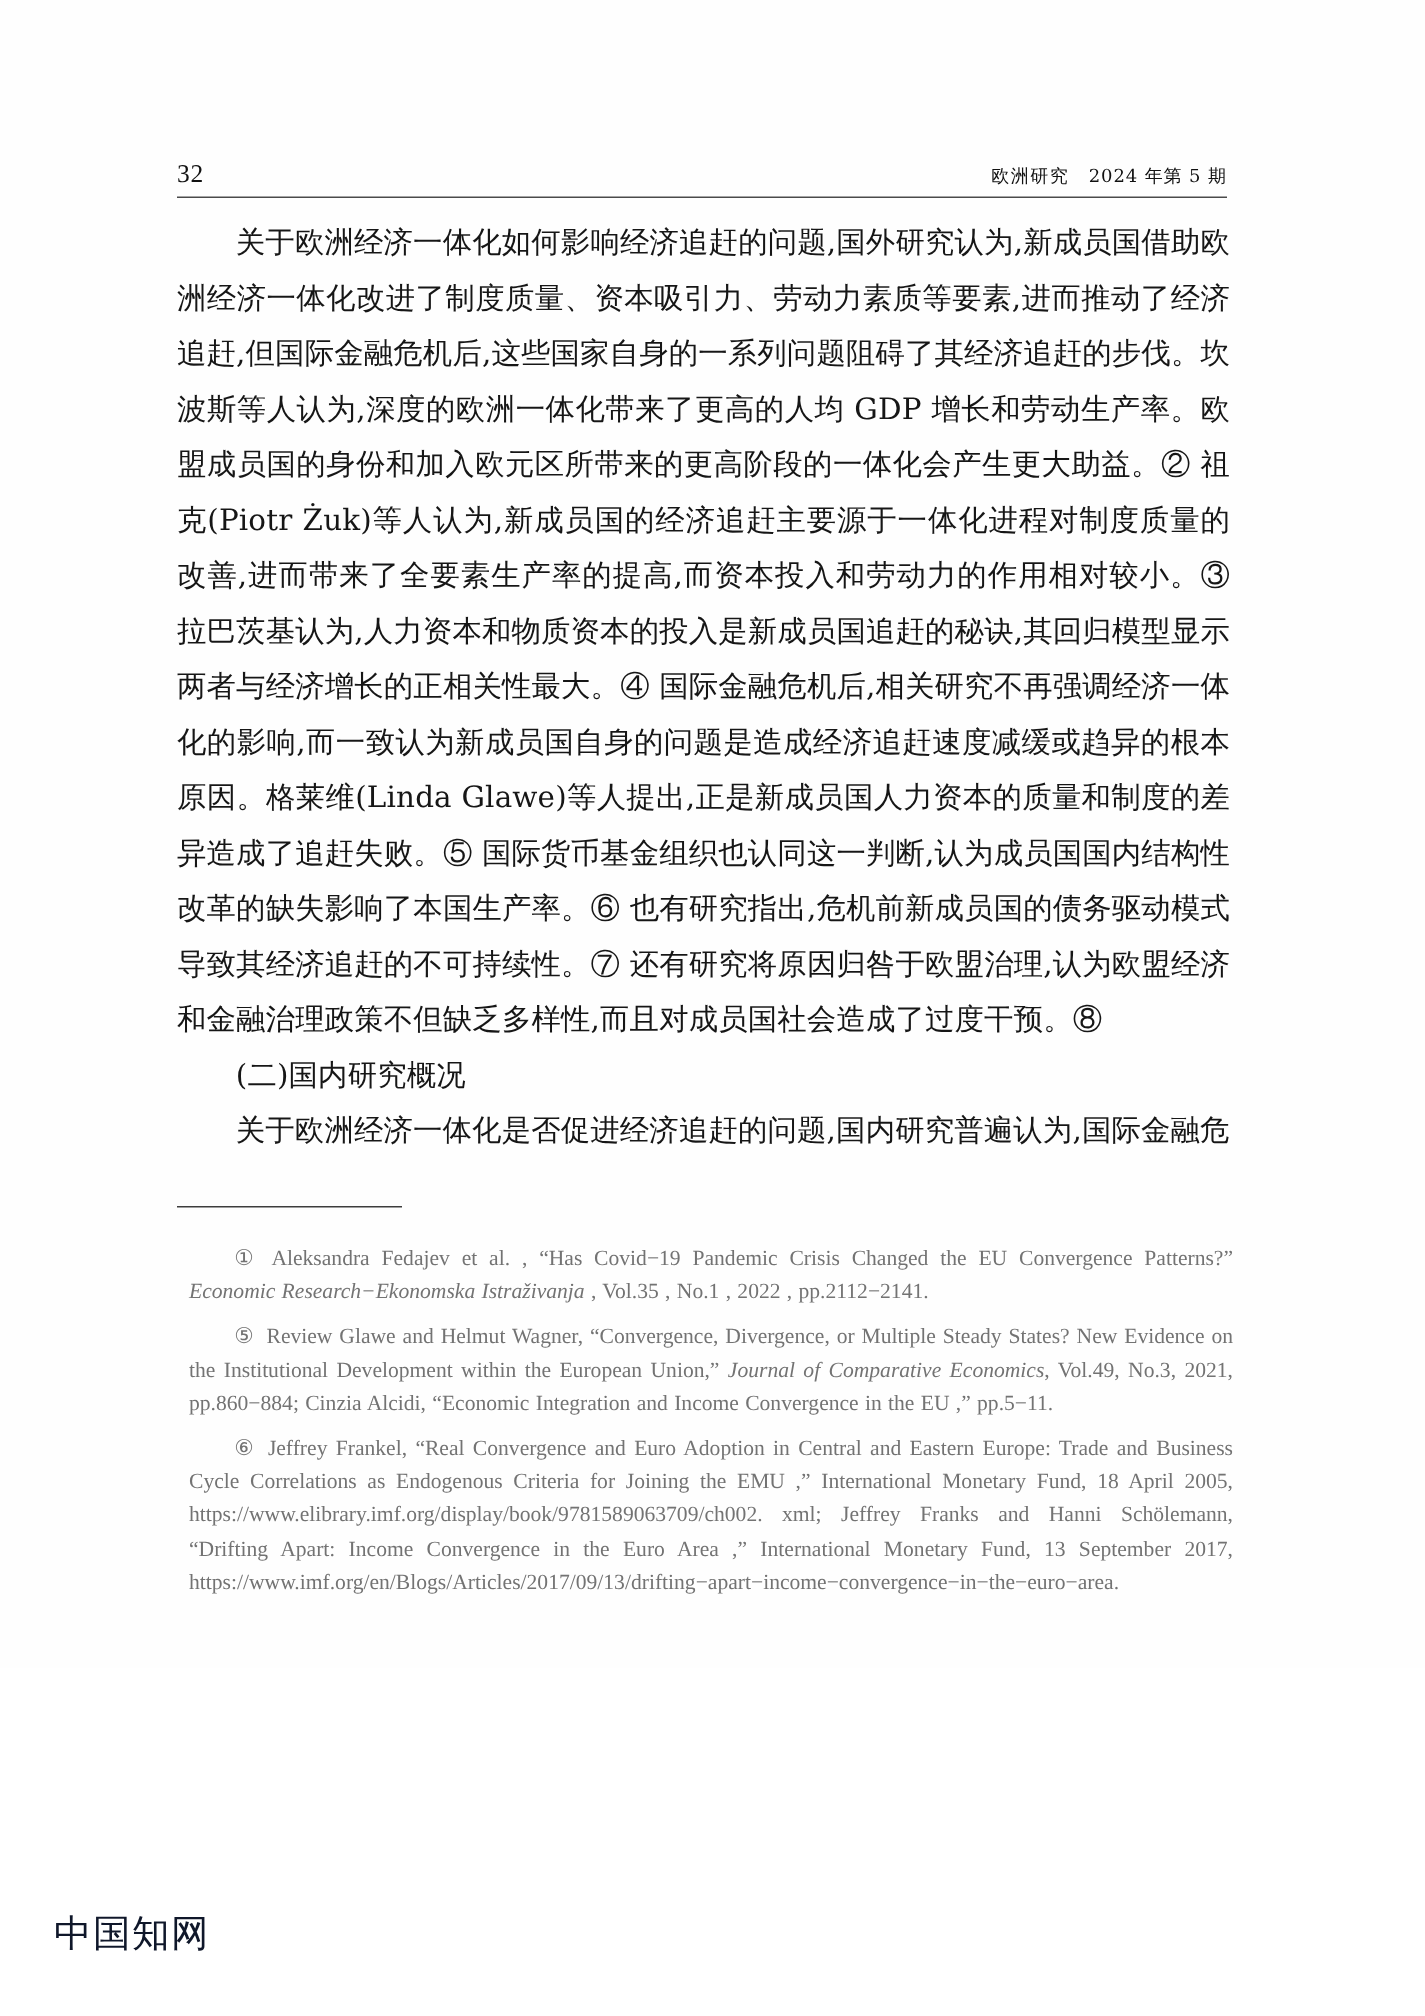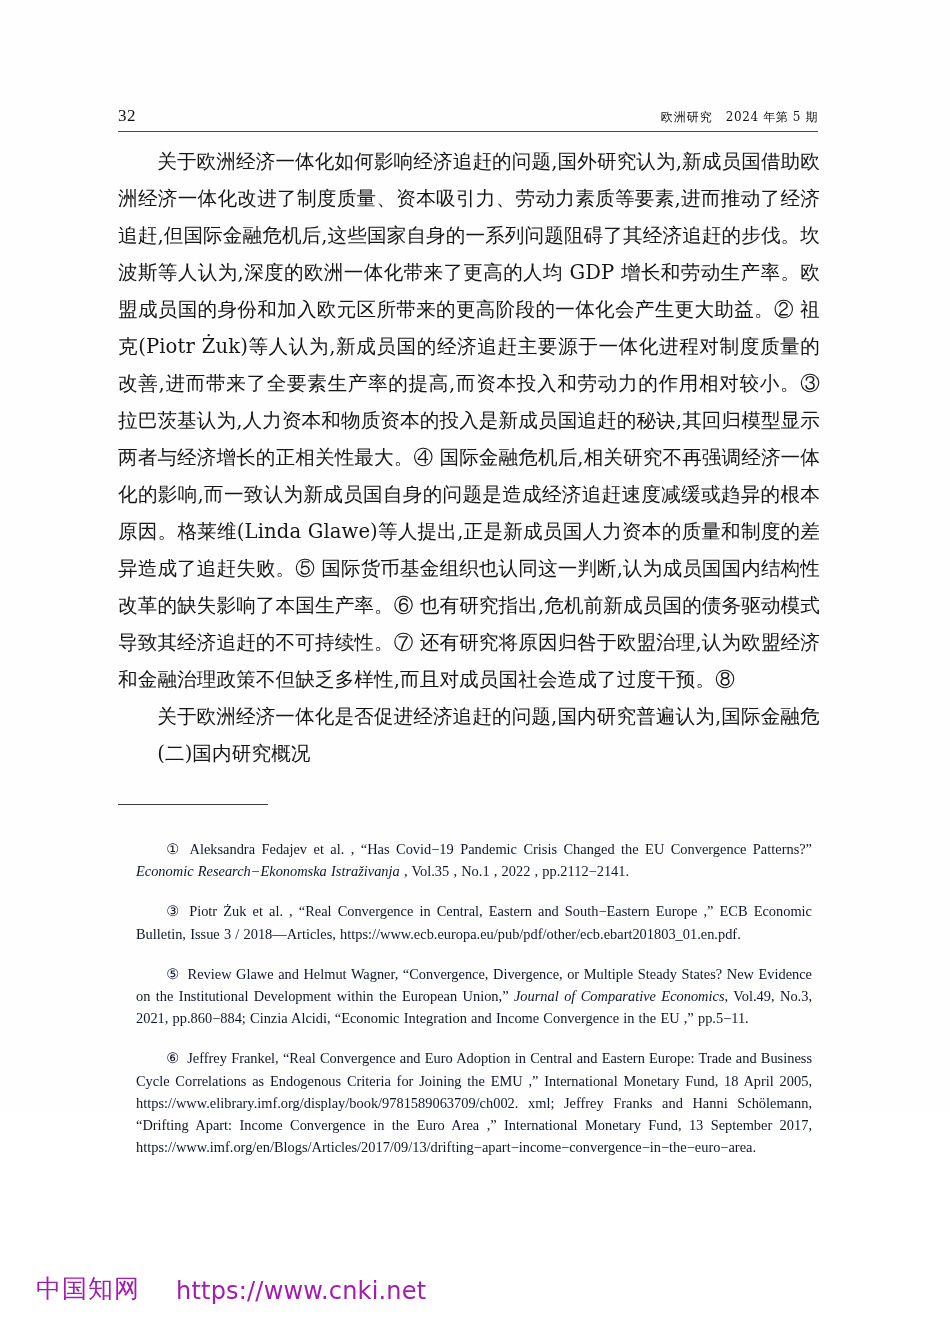--- a/index.html
+++ b/index.html
@@ -96,41 +96,41 @@
     left: 118px;
     top: 820px;
     width: 712px;
   }
   .fn {
     font-family: "Liberation Serif", "DejaVu Serif", serif;
     font-size: 14.4px;
     line-height: 22.2px;
     text-align: justify;
     text-align-last: left;
-    margin: 18px;
-    color: #0f172a;
+    margin: 8px;
+    color: #737373;
     text-indent: 2.1em;
     word-spacing: 0.6px;
   }
   .fn .marker {
     font-size: 14.5px;
     margin-right: 8px;
   }
   .fn i, .fn .ital {
     font-style: italic;
   }
 
   
   .watermark {
     position: absolute;
     left: 36px;
     top: 1272px;
     display: flex;
-    align-items: flex-end;
-    color: #a21caf;
+    align-items: flex-start;
+    color: #0f172a;
   }
   .wm-cn {
     font-family: "DejaVu Sans", "Liberation Sans", sans-serif;
     font-size: 25px;
     letter-spacing: 1px;
   }
   .wm-url {
     font-family: "DejaVu Sans", "Liberation Sans", sans-serif;
     font-size: 24px;
     margin-left: 36px;
@@ -145,31 +145,29 @@
   <div class="header">
     <span class="header-page-number">32</span>
     <span class="header-journal">
       <span class="jt">欧洲研究</span><span class="sep"></span><span>2024 年第 5 期</span>
     </span>
   </div>
   <div class="header-rule"></div>
 
   <div class="body-block">
     <p class="para indent">关于欧洲经济一体化如何影响经济追赶的问题,国外研究认为,新成员国借助欧洲经济一体化改进了制度质量、资本吸引力、劳动力素质等要素,进而推动了经济追赶,但国际金融危机后,这些国家自身的一系列问题阻碍了其经济追赶的步伐。坎波斯等人认为,深度的欧洲一体化带来了更高的人均 GDP 增长和劳动生产率。欧盟成员国的身份和加入欧元区所带来的更高阶段的一体化会产生更大助益。② 祖克(Piotr Żuk)等人认为,新成员国的经济追赶主要源于一体化进程对制度质量的改善,进而带来了全要素生产率的提高,而资本投入和劳动力的作用相对较小。③ 拉巴茨基认为,人力资本和物质资本的投入是新成员国追赶的秘诀,其回归模型显示两者与经济增长的正相关性最大。④ 国际金融危机后,相关研究不再强调经济一体化的影响,而一致认为新成员国自身的问题是造成经济追赶速度减缓或趋异的根本原因。格莱维(Linda Glawe)等人提出,正是新成员国人力资本的质量和制度的差异造成了追赶失败。⑤ 国际货币基金组织也认同这一判断,认为成员国国内结构性改革的缺失影响了本国生产率。⑥ 也有研究指出,危机前新成员国的债务驱动模式导致其经济追赶的不可持续性。⑦ 还有研究将原因归咎于欧盟治理,认为欧盟经济和金融治理政策不但缺乏多样性,而且对成员国社会造成了过度干预。⑧</p>
+    <p class="para indent">(二)国内研究概况</p>
     <p class="para indent">关于欧洲经济一体化是否促进经济追赶的问题,国内研究普遍认为,国际金融危</p>
-    <p class="para indent">(二)国内研究概况</p>
   </div>
 
   <div class="fn-rule"></div>
 
   <div class="footnotes">
     <p class="fn"><span class="marker">①</span><span>Aleksandra Fedajev et al. , “Has Covid−19 Pandemic Crisis Changed the EU Convergence Patterns?” </span><i>Economic Research−Ekonomska Istraživanja</i><span> , Vol.35 , No.1 , 2022 , pp.2112−2141.</span></p>
-    <p class="fn"><span class="marker">③</span><span>Piotr Żuk et al. , “Real Convergence in Central, Eastern and South−Eastern Europe ,” ECB Economic Bulletin, Issue 3 / 2018—Articles, https://www.ecb.europa.eu/pub/pdf/other/ecb.ebart201803_01.en.pdf.</span></p>
     <p class="fn"><span class="marker">⑤</span><span>Review Glawe and Helmut Wagner, “Convergence, Divergence, or Multiple Steady States? New Evidence on the Institutional Development within the European Union,” </span><i>Journal of Comparative Economics</i><span>, Vol.49, No.3, 2021, pp.860−884; Cinzia Alcidi, “Economic Integration and Income Convergence in the EU ,” pp.5−11.</span></p>
     <p class="fn"><span class="marker">⑥</span><span>Jeffrey Frankel, “Real Convergence and Euro Adoption in Central and Eastern Europe: Trade and Business Cycle Correlations as Endogenous Criteria for Joining the EMU ,” International Monetary Fund, 18 April 2005, https://www.elibrary.imf.org/display/book/9781589063709/ch002. xml; Jeffrey Franks and Hanni Schölemann, “Drifting Apart: Income Convergence in the Euro Area ,” International Monetary Fund, 13 September 2017, https://www.imf.org/en/Blogs/Articles/2017/09/13/drifting−apart−income−convergence−in−the−euro−area.</span></p>
   </div>
 
   <div class="watermark">
     <span class="wm-cn">中国知网</span>
-    <span class="wm-url">https://www.cnki.net</span>
   </div>
 
 </div>
 
 </body></html>

